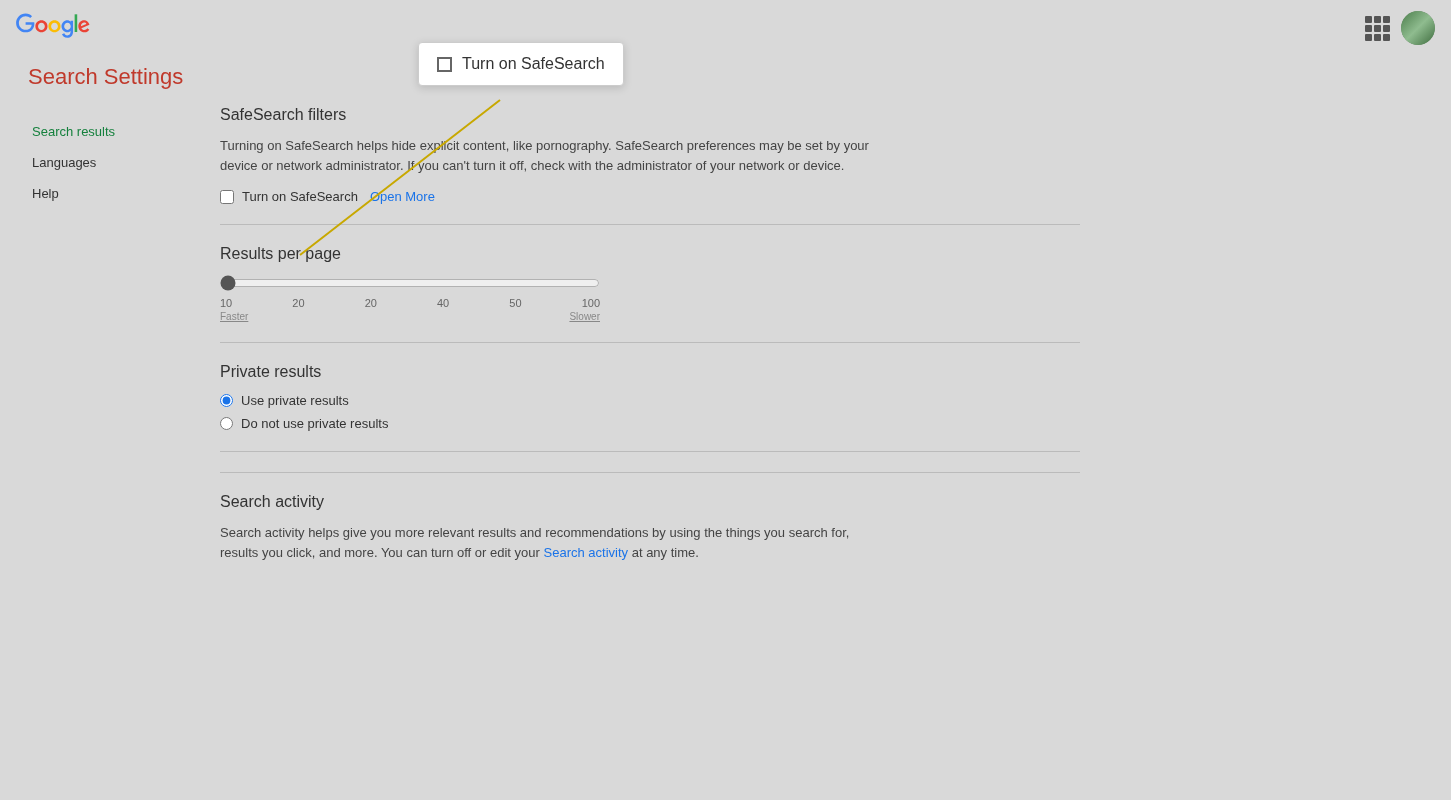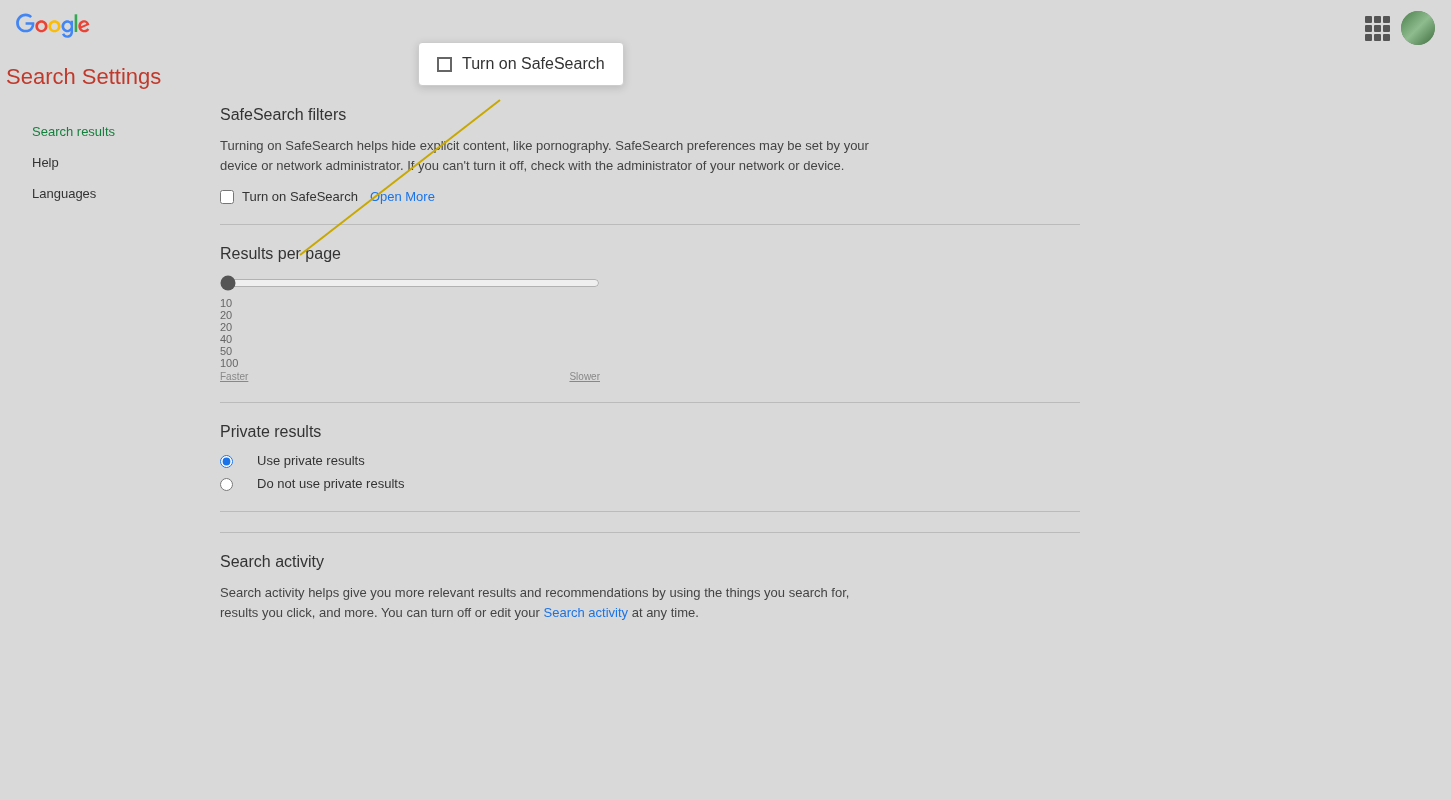--- a/index.html
+++ b/index.html
@@ -52,21 +52,21 @@
     }
     .avatar-img {
       width: 100%;
       height: 100%;
       background: linear-gradient(135deg, #4a7c4a 0%, #8fbc8f 50%, #3d6b3d 100%);
       border-radius: 50%;
     }
 
     
     .page-title-bar {
-      padding: 8px 16px 16px 6px;
+      padding: 8px 16px 16px 28px;
       background: #d9d9d9;
     }
     .page-title {
       color: #c0392b;
       font-size: 22px;
       font-weight: 400;
     }
 
     
     .tooltip-popup {
@@ -192,22 +192,22 @@
     }
     .slider-input {
       width: 100%;
       cursor: pointer;
       accent-color: #555;
     }
 
     
     .radio-row {
       display: flex;
-      align-items: flex-end;
-      gap: 24px;
+      align-items: center;
+      gap: 8px;
       font-size: 13px;
       color: #333;
       margin-bottom: 8px;
       cursor: pointer;
     }
     .radio-row input[type="radio"] {
       accent-color: #1a73e8;
       cursor: pointer;
     }
 
@@ -272,43 +272,43 @@
 <div class="page-title-bar">
   <h1 class="page-title">
     <span>Search Settings</span>
   </h1>
 </div>
 
 <div class="layout">
 
   <nav class="sidebar">
     <a class="sidebar-item active" href="#">Search results</a>
+    <a class="sidebar-item" href="#">Languages</a>
     <a class="sidebar-item" href="#">Help</a>
-    <a class="sidebar-item" href="#">Languages</a>
   </nav>
 
   <main class="main-content">
 
     <div class="section">
       <h2 class="section-title">SafeSearch filters</h2>
       <p class="section-desc">Turning on SafeSearch helps hide explicit content, like pornography. SafeSearch preferences may be set by your device or network administrator. If you can't turn it off, check with the administrator of your network or device.</p>
       <div class="checkbox-row">
         <input type="checkbox" id="safesearch-cb" style="">
         <label for="safesearch-cb">Turn on SafeSearch</label>
         <a href="#" class="learn-more-link">Open More</a>
       </div>
     </div>
 
     <hr class="section-divider">
 
     <div class="section">
       <h2 class="section-title">Results per page</h2>
       <div class="slider-container">
         <input type="range" class="slider-input" min="10" max="100" value="10" step="10" style="width: 380px;">
-        <div class="slider-labels" style="width:380px; display:flex; justify-content:space-between; font-size:11px; color:#666; margin-top:2px;flex-direction:column;">
+        <div class="slider-labels" style="width:380px; display:flex; justify-content:space-between; font-size:11px; color:#666; margin-top:2px;">
           <span>10</span>
           <span>20</span>
           <span>20</span>
           <span>40</span>
           <span>50</span>
           <span>100</span>
         </div>
         <div class="slider-sublabels" style="width:380px; display:flex; justify-content:space-between; font-size:10px; color:#888; margin-top:2px;">
           <span>Faster</span>
           <span>Slower</span>

